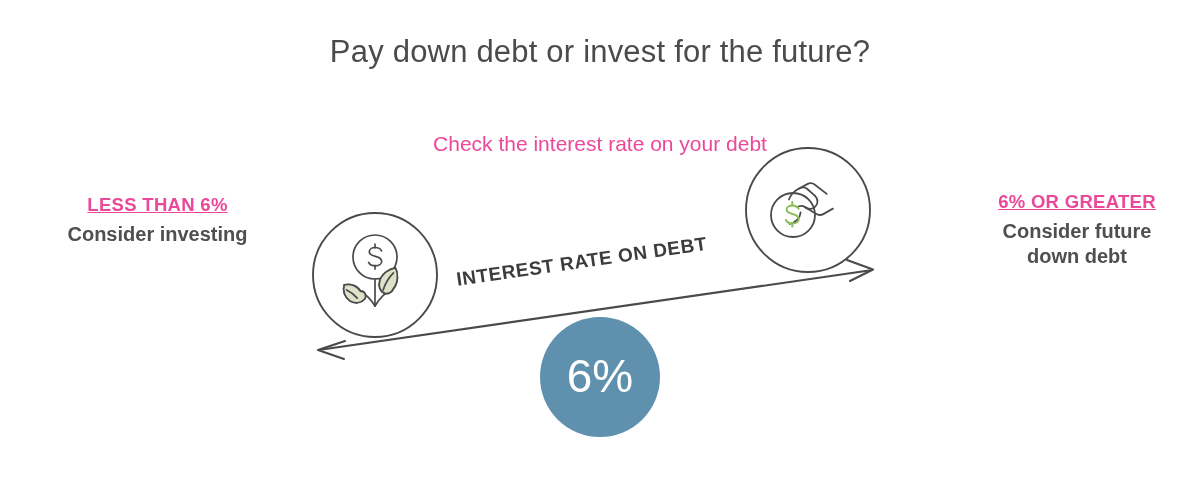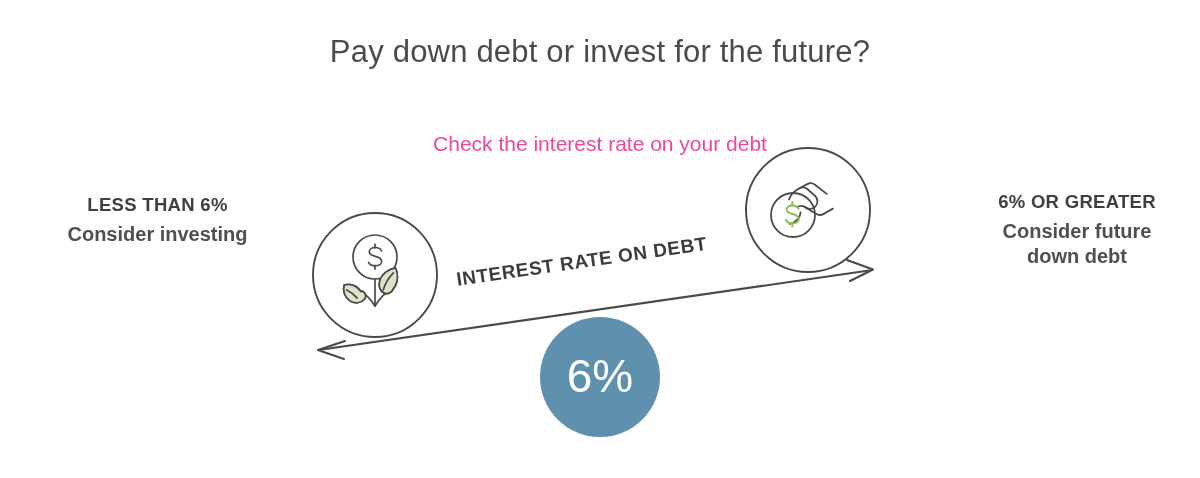--- a/index.html
+++ b/index.html
@@ -53,22 +53,23 @@
   .side-label {
     position: absolute;
     text-align: center;
     line-height: 1.28;
   }
   .side-label .head {
     display: block;
     font-size: 18.5px;
     font-weight: bold;
     letter-spacing: .3px;
-    color: #404040;
-    white-space: nowrap;
+    color: #ec4899;
+    white-space: nowrap;
+    text-decoration: underline;
   }
   .side-label .sub {
     display: block;
     font-size: 20px;
     font-weight: 700;
     color: #4f4f4f;
     margin-top: 5px;
   }
   #label-left  { left: 20px;  top: 193px; width: 275px; }
   #label-right { left: 937px; top: 190px; width: 280px; }

